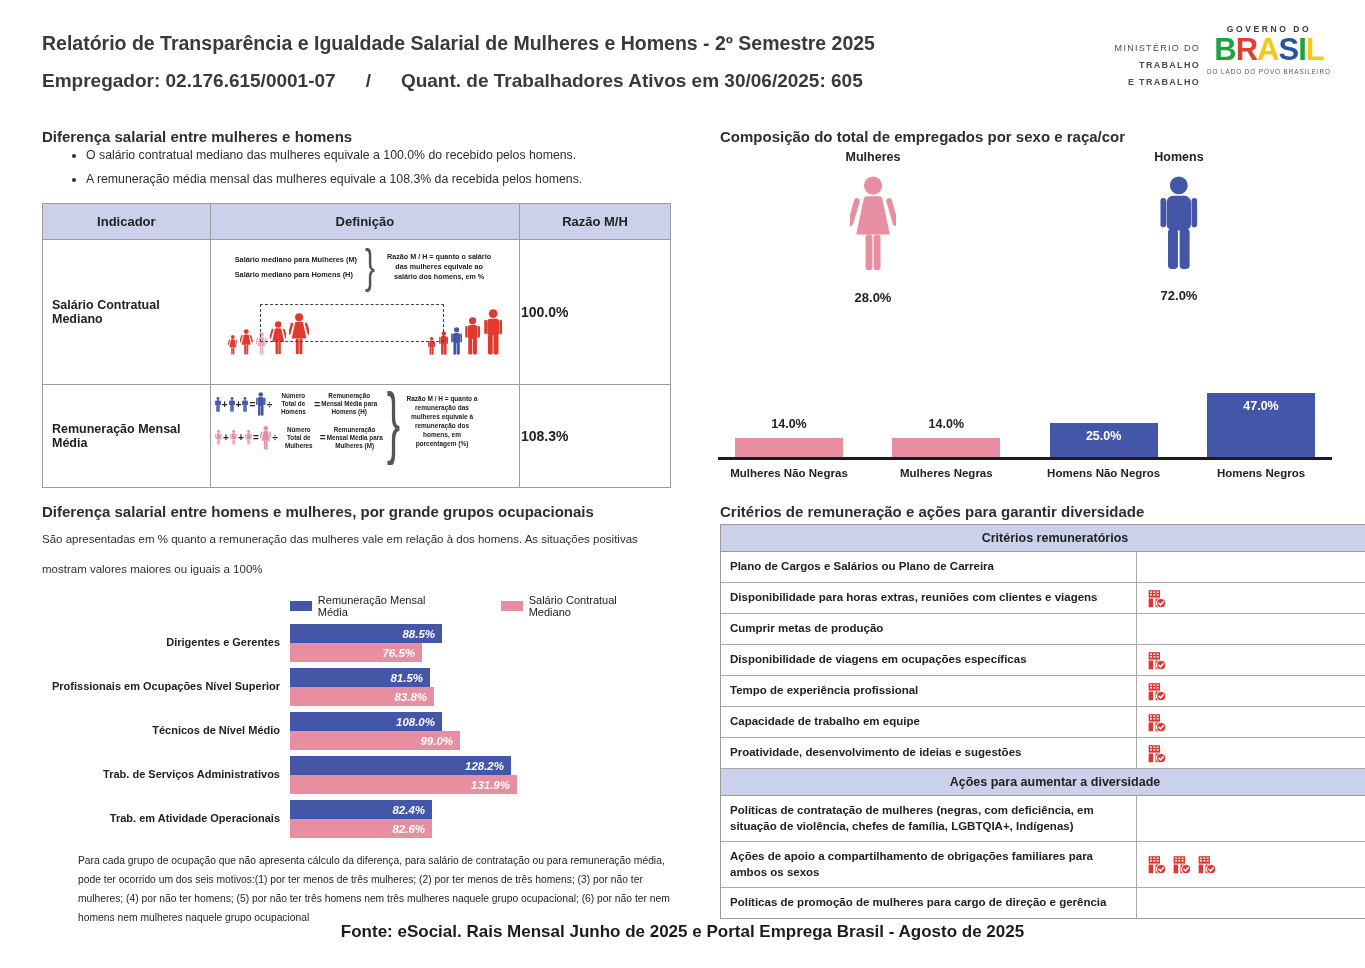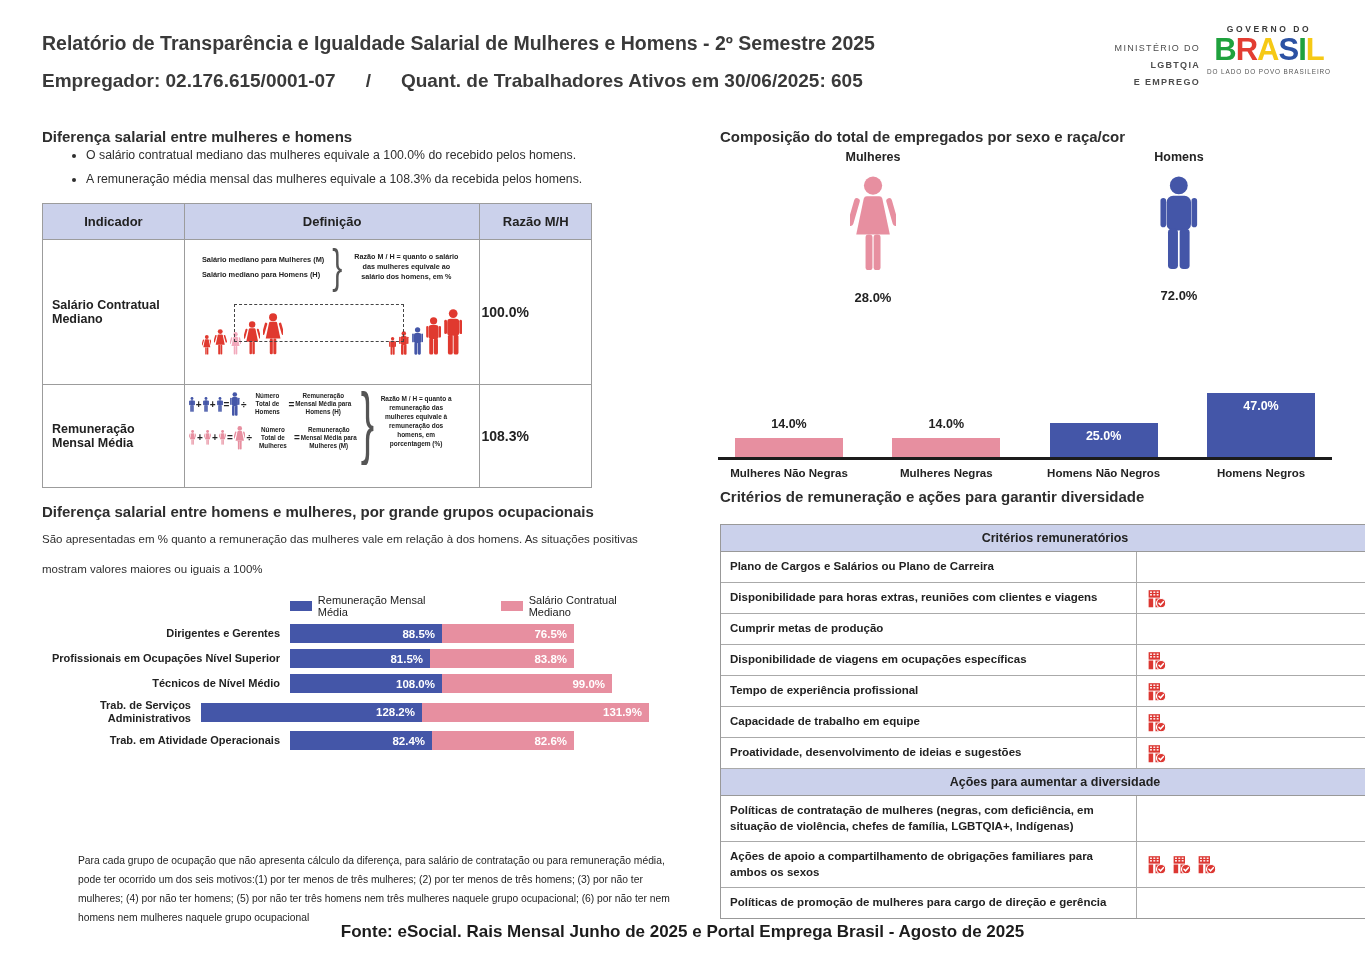--- a/index.html
+++ b/index.html
@@ -18,21 +18,21 @@
   .gov-tag{font-size:6.4px;letter-spacing:0.9px;color:#555;margin-top:2px;white-space:nowrap;}
 
   
   .sec-title{position:absolute;font-size:15px;font-weight:bold;color:#2e2e2e;}
 
   
   .bullets{position:absolute;left:68px;top:148px;margin:0;padding-left:18px;width:580px;}
   .bullets li{font-size:12.3px;margin-bottom:10px;color:#2e2e2e;}
 
   
-  .t1{position:absolute;left:42px;top:203px;border-collapse:collapse;width:550px;}
+  .t1{position:absolute;left:42px;top:203px;border-collapse:collapse;width:629px;}
   .t1 th,.t1 td{border:1px solid #9c9c9c;}
   .t1 th{background:#cbd1eb;font-size:13px;padding:10px 4px;color:#222;}
   .t1-ind{width:150px;font-weight:bold;font-size:12.5px;padding:6px 9px;vertical-align:middle;color:#222;}
   .t1-def{width:303px;position:relative;padding:3px;vertical-align:top;}
   .t1-ratio{width:150px;text-align:left;font-weight:bold;font-size:14px;color:#222;}
   .tr-row1{height:145px;} .tr-row2{height:103px;}
 
   .diag1-top{display:flex;align-items:center;justify-content:center;gap:8px;margin-top:6px;}
   .diag1-lines div{font-size:7.4px;font-weight:bold;margin:6px 0;color:#222;}
   .brace{font-size:30px;font-weight:300;color:#555;display:inline-block;transform:scaleY(1.55);}
@@ -53,21 +53,21 @@
 
   
   .occ-sub{position:absolute;left:42px;top:524px;width:600px;font-size:11.5px;line-height:30px;color:#2e2e2e;}
   .occ-legend{position:absolute;left:290px;top:594px;width:360px;display:flex;justify-content:center;gap:55px;}
   .leg-item{display:flex;align-items:center;gap:6px;}
   .leg-swatch{width:24px;height:10px;display:inline-block;}
   .leg-label{font-size:11px;color:#222;}
   .occ-chart{position:absolute;left:42px;top:624px;width:607px;}
   .occ-row{display:flex;align-items:center;margin-bottom:6px;}
   .occ-label{width:248px;text-align:right;padding-right:10px;font-weight:bold;font-size:11px;line-height:1.2;color:#222;box-sizing:border-box;}
-  .occ-bars{display:flex;flex-direction:row;}
+  .occ-bars{display:flex;flex-direction:column;font-style:italic;}
   .occ-bar{height:19px;display:flex;align-items:center;justify-content:flex-end;padding-right:7px;
            color:#fff;font-weight:bold;font-size:11.5px;box-sizing:border-box;}
   .footnote{position:absolute;left:42px;top:851px;width:608px;font-size:10.3px;line-height:1.85;color:#1f1f1f;margin-left:36px;}
 
   
   .comp-people{position:absolute;left:720px;top:150px;width:612px;display:flex;}
   .comp-half{flex:1;display:flex;flex-direction:column;align-items:center;}
   .comp-name{font-size:12.5px;font-weight:bold;color:#222;margin-bottom:12px;}
   .comp-pct{font-size:13px;font-weight:bold;color:#222;margin-top:14px;}
   .comp-chart{position:absolute;left:718px;top:356px;width:614px;height:104px;display:flex;align-items:flex-end;
@@ -98,22 +98,22 @@
 <div class="page">
 
   <div class="title">Relatório de Transparência e Igualdade Salarial de Mulheres e Homens - 2º Semestre 2025</div>
   <div class="subtitle">
     <span>Empregador: 02.176.615/0001-07</span>
     <span>/</span>
     <span>Quant. de Trabalhadores Ativos em 30/06/2025: 605</span>
   </div>
   <div class="ministry">
     <div>MINISTÉRIO DO</div>
-    <div class="m-bold">LGBTQIA</div>
-    <div class="m-bold">E EMPREGO</div>
+    <div class="m-bold">TRABALHO</div>
+    <div class="m-bold">E TRABALHO</div>
   </div>
   <div class="govlogo">
     <div class="gov-top">GOVERNO DO</div>
     <div class="gov-brand" id="gov-brand"><span style="color:#1FA13D">B</span><span style="color:#E23D32">R</span><span style="color:#F6C915">A</span><span style="color:#2B51A3">S</span><span style="color:#1FA13D">I</span><span style="color:#F6C915">L</span></div>
     <div class="gov-tag">DO LADO DO POVO BRASILEIRO</div>
   </div>
 
   <div class="sec-title" style="left:42px;top:128px;">Diferença salarial entre mulheres e homens</div>
   <ul class="bullets">
     <li>O salário contratual mediano das mulheres equivale a 100.0% do recebido pelos homens.</li>
@@ -484,21 +484,21 @@
         </div>
       </div>
     </div>
   <div class="comp-cats" id="comp-cats">
       <div class="comp-cat">Mulheres Não Negras</div>
       <div class="comp-cat">Mulheres Negras</div>
       <div class="comp-cat">Homens Não Negros</div>
       <div class="comp-cat">Homens Negros</div>
     </div>
 
-  <div class="sec-title" style="left:720px;top:488px;">Critérios de remuneração e ações para garantir diversidade</div>
+  <div class="sec-title" style="left:720px;top:503px;">Critérios de remuneração e ações para garantir diversidade</div>
   <div class="crit-table" id="crit-table">
       <div class="crit-header">Critérios remuneratórios</div>
       <div class="crit-row">
         <div class="crit-label">Plano de Cargos e Salários ou Plano de Carreira</div>
         <div class="crit-icons"></div>
       </div>
       <div class="crit-row">
         <div class="crit-label">Disponibilidade para horas extras, reuniões com clientes e viagens</div>
         <div class="crit-icons">
           <svg width="21" height="21" viewBox="0 0 24 24">

